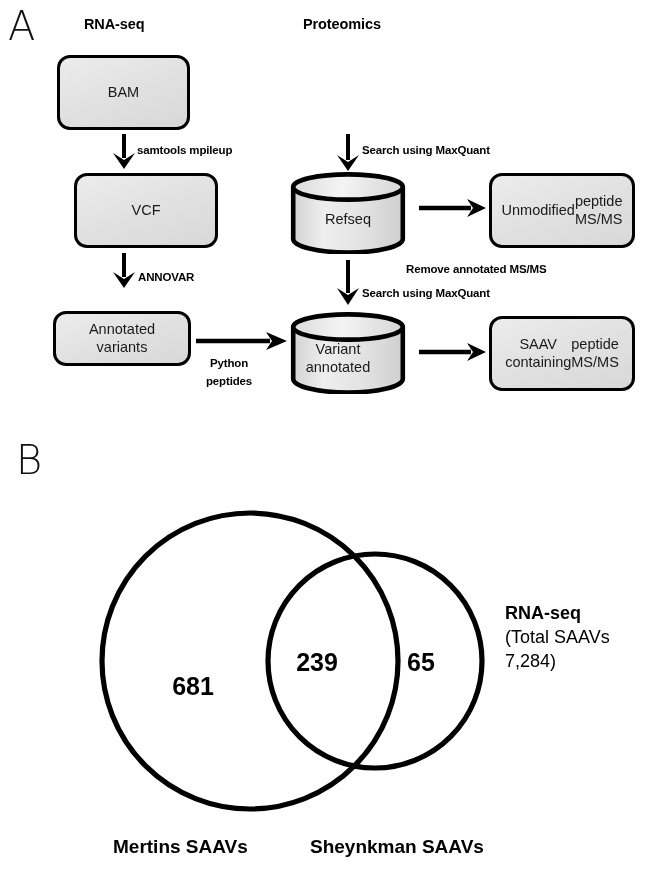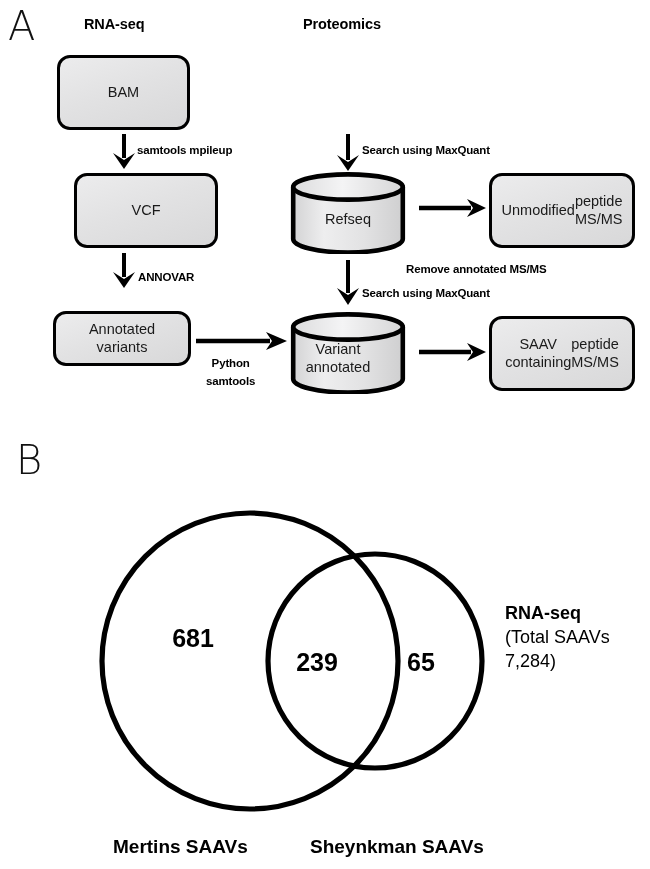--- a/index.html
+++ b/index.html
@@ -166,21 +166,21 @@
   </div>
 
   <div class="arrow" style="left:196px; top:331px;">
     <svg width="92" height="20" viewBox="0 0 92 20">
       <line x1="0" y1="10" x2="74" y2="10" stroke="#000" stroke-width="4.5"></line>
       <path d="M70,1 L91,10 L70,19 L76,10 Z" fill="#000"></path>
     </svg>
   </div>
   <div class="edge-label" style="left:206px; top:355px; line-height:1.55;text-align:center;">
     <div>Python</div>
-    <div>samtools</div>
+    <div>peptides</div>
   </div>
 
 
   <div class="arrow" style="left:333px; top:134px;">
     <svg width="30" height="38" viewBox="0 0 30 38">
       <line x1="15" y1="0" x2="15" y2="26" stroke="#000" stroke-width="4"></line>
       <path d="M4,21 L15,37 L26,21 L15,28 Z" fill="#000"></path>
     </svg>
   </div>
   <div class="edge-label" style="left:362px; top:142px;">Search using MaxQuant</div>
@@ -263,21 +263,21 @@
 
   <div class="panel-letter" id="panel-b-letter">B</div>
 
   <div id="venn-wrap">
     <svg id="venn-svg" width="650" height="439" viewBox="0 0 650 439">
       <circle cx="250" cy="231" r="148" fill="#ffffff" fill-opacity="0" stroke="#000000" stroke-width="5.2"></circle>
       <circle cx="375" cy="231" r="107" fill="#ffffff" fill-opacity="0" stroke="#000000" stroke-width="5.2"></circle>
     </svg>
   </div>
 
-  <div class="venn-count" style="left:148px; top:624px; width:90px;">681</div>
+  <div class="venn-count" style="left:148px; top:672px; width:90px;">681</div>
 
   <div class="venn-count" style="left:272px; top:648px; width:90px;">239</div>
 
   <div class="venn-count" style="left:386px; top:648px; width:70px;">65</div>
 
   <div id="venn-annotation">
     <span class="ann-title">RNA-seq</span>
     <span class="ann-sub">(Total SAAVs</span>
     <span class="ann-sub">7,284)</span>
   </div>

